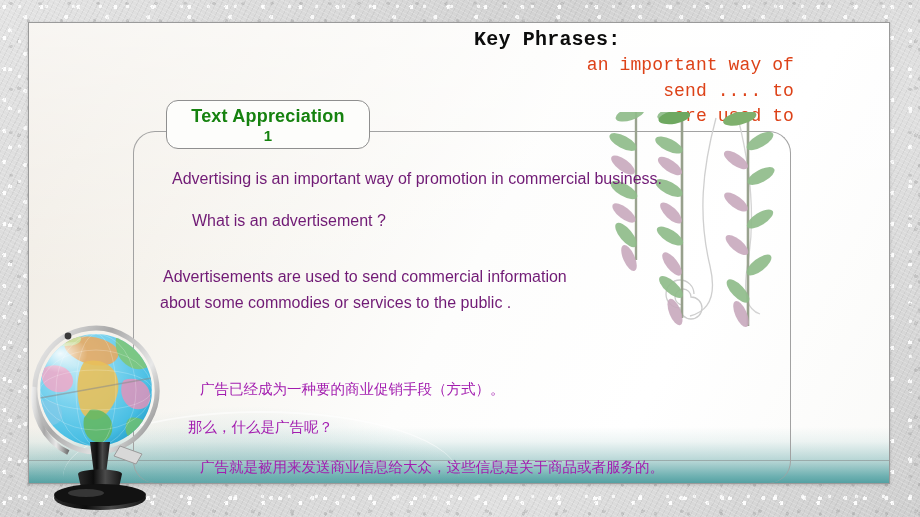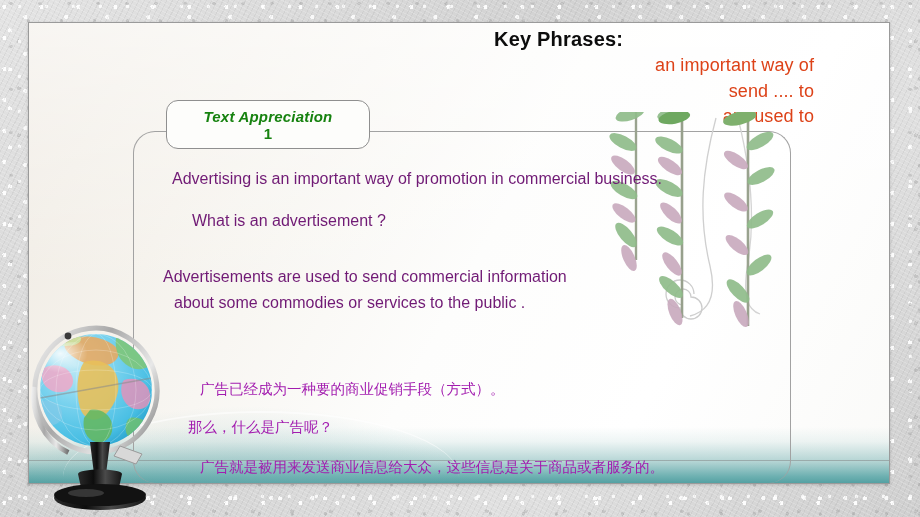--- a/index.html
+++ b/index.html
@@ -69,21 +69,21 @@
     width:46%; height:130px; border-radius:50%;
     border-top:2px solid rgba(255,255,255,.55);
     background:transparent;
   }
   .teal-line {
     position:absolute; left:0; bottom:22px; width:100%; height:1px;
     background:rgba(120,120,120,.45);
   }
 
   
-  .key-phrases { position:absolute; left:494px; top:26px; width:320px; }
+  .key-phrases { position:absolute; left:474px; top:26px; width:320px;font-family:Liberation Mono, monospace; }
   .kp-title {
     font-size:20px; font-weight:bold; color:#0c0c0c;
     letter-spacing:.2px; line-height:1.35;
   }
   .kp-line {
     font-size:18px; color:#dd4218; line-height:1.42; letter-spacing:.1px;text-align:right;
   }
 
   
   .content-frame {
@@ -96,32 +96,31 @@
 
   
   .label-pill {
     position:absolute; left:166px; top:100px; width:204px; height:49px;
     border:1px solid #8f8f8f; border-radius:12px;
     background:#fdfdfb;
     display:flex; flex-direction:column; align-items:center; justify-content:center;
     z-index:4;
   }
   .label-pill .l1 {
-    font-size:15px; font-weight:bold; color:#16820f; letter-spacing:.2px;
+    font-size:18px; font-weight:bold; color:#16820f; letter-spacing:.2px;
     white-space:nowrap;
-    font-style:italic;
   }
   .label-pill .l2 { font-size:15px; font-weight:bold; color:#16820f; }
 
   
   .eng { position:absolute; color:#701a75; font-size:16px; white-space:nowrap; z-index:3; }
   .eng.e0 { left:172px; top:170px; }
   .eng.e1 { left:192px; top:212px; }
   .eng.e2 { left:163px; top:268px; }
-  .eng.e3 { left:174px; top:294px; }
+  .eng.e3 { left:160px; top:294px; }
 
   
   .cn { position:absolute; color:#a21caf; font-size:14.5px; white-space:nowrap; z-index:3;
         font-family:"DejaVu Sans","Liberation Sans",sans-serif; }
   .cn.c0 { left:200px; top:380px; }
   .cn.c1 { left:188px; top:418px; }
   .cn.c2 { left:200px; top:458px; }
 
   
   .vines { position:absolute; left:598px; top:112px; width:200px; height:228px; z-index:2; }

